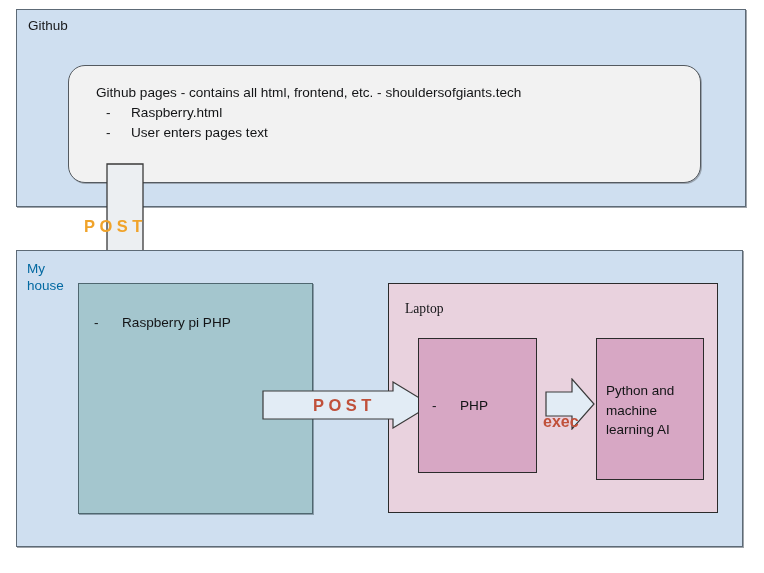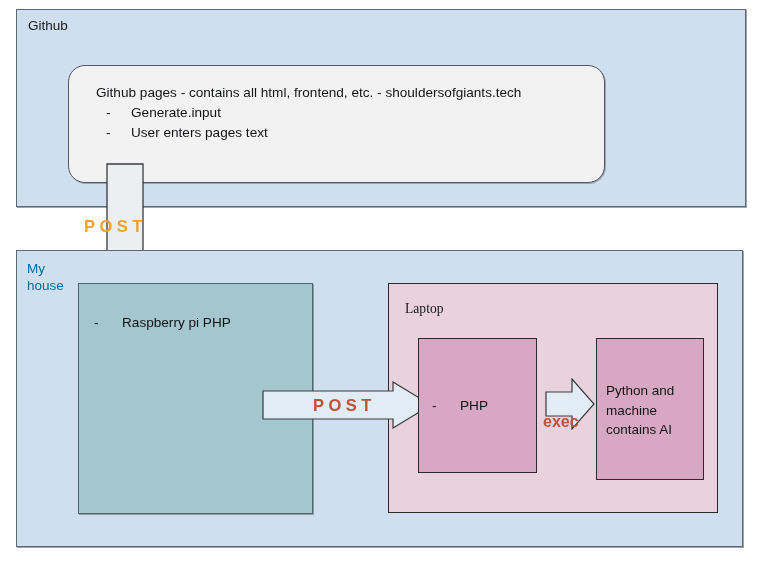--- a/index.html
+++ b/index.html
@@ -47,21 +47,21 @@
     font-size: 13.5px;
     color: #17181a;
     line-height: 16px;
     white-space: nowrap;
   }
 
   
   #github-pages-card {
     left: 68px;
     top: 65px;
-    width: 537px;
+    width: 633px;
     height: 118px;
     background: #f2f2f2;
     border: 1.6px solid #545a60;
     border-radius: 17px;
     box-shadow: 1px 1px 0 rgba(90,95,100,0.45);
   }
   #github-pages-card .card-inner {
     position: absolute;
     left: 27px;
     top: 17px;
@@ -258,21 +258,21 @@
 
   <div class="abox" id="github-container">
     <div id="github-label">Github</div>
   </div>
 
   <div class="abox" id="github-pages-card">
     <div class="card-inner">
       <div class="card-line-main">Github pages - contains all html, frontend, etc. - shouldersofgiants.tech</div>
       <div class="bullet-row">
         <span class="dash">-</span>
-        <span>Generate.input</span>
+        <span>Raspberry.html</span>
       </div>
       <div class="bullet-row">
         <span class="dash">-</span>
         <span>User enters pages text</span>
       </div>
     </div>
   </div>
 
   <div class="abox" id="post-arrow-vertical">
     <svg width="66" height="124" viewBox="0 0 66 124" xmlns="http://www.w3.org/2000/svg">
@@ -311,16 +311,16 @@
   </div>
 
   <div class="abox" id="exec-arrow">
     <svg width="50" height="52" viewBox="0 0 50 52" xmlns="http://www.w3.org/2000/svg">
       <polygon points="1,14 27,14 27,1 49,26 27,51 27,38 1,38" fill="#e2ecf5" stroke="#3a3a3a" stroke-width="1.2" stroke-linejoin="miter"></polygon>
     </svg>
   </div>
   <div id="exec-label">exec</div>
 
   <div class="abox" id="python-box">
-    <div id="python-text">Python and machine contains AI</div>
+    <div id="python-text">Python and machine learning AI</div>
   </div>
 
 </div>
 
 </body></html>

